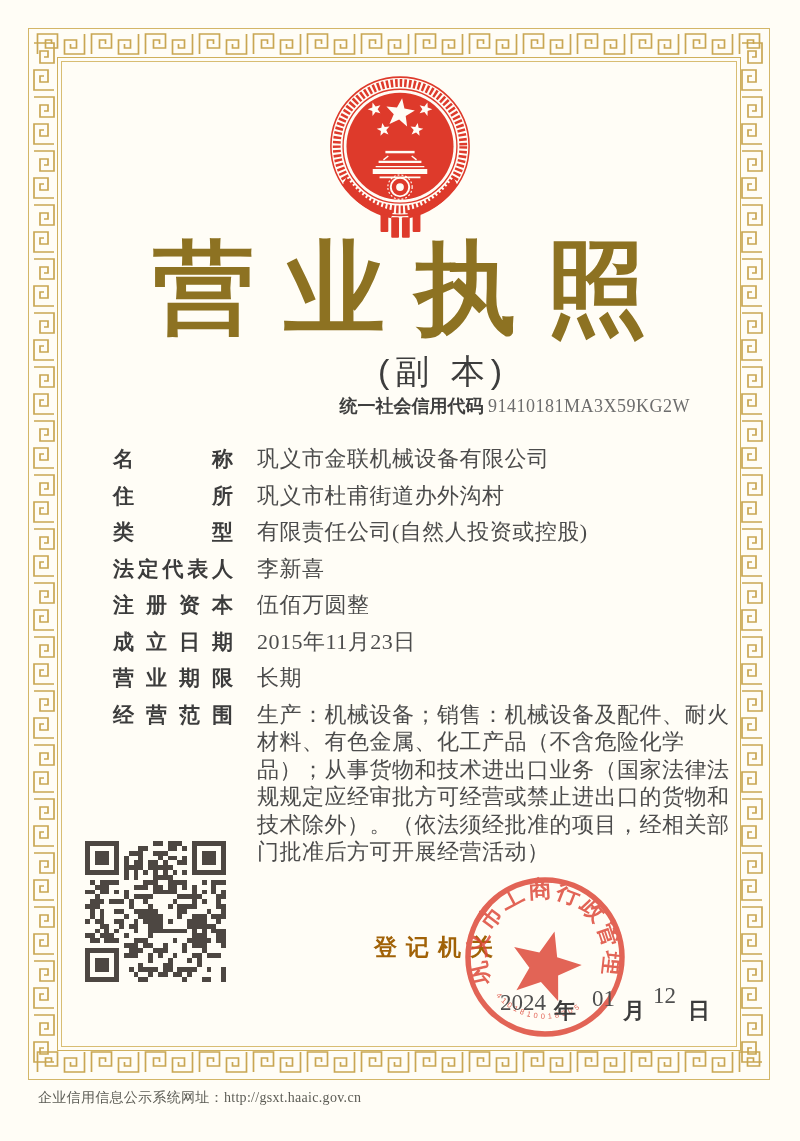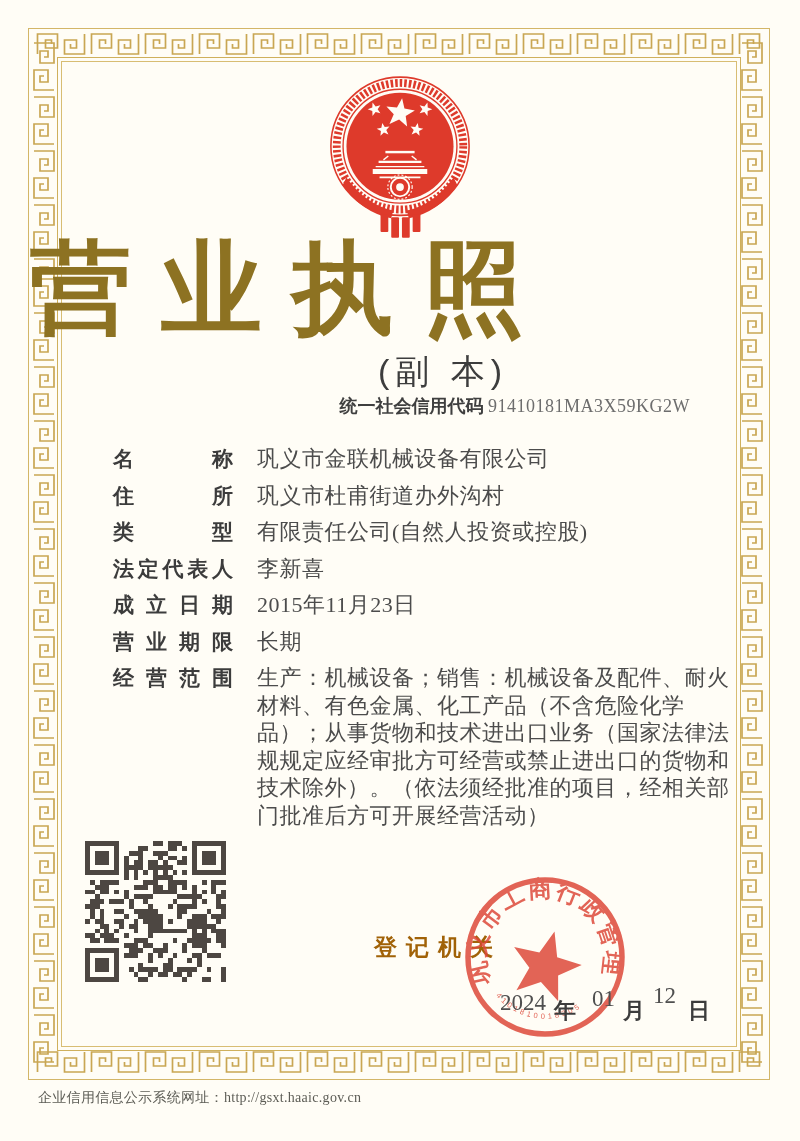--- a/index.html
+++ b/index.html
@@ -11,21 +11,21 @@
   
   .b-line{position:absolute;border:1px solid #d3b668;pointer-events:none;}
   .b-outer{left:28px;top:28px;width:740px;height:1050px;}
   .b-in1{left:57px;top:57px;width:682px;height:992px;border-color:#cfb05c;}
   .b-in2{left:61px;top:61px;width:674px;height:984px;border-color:#d8bd73;}
   .strip{position:absolute;pointer-events:none;}
   
   .emblem{position:absolute;left:327px;top:70px;width:146px;height:170px;}
   
   .title{
-    position:absolute;left:0;top:238px;width:100%;text-align:left;
+    position:absolute;left:0;top:238px;width:100%;text-align:center;
     font-size:101px;font-weight:bold;color:#8d7222;letter-spacing:30px;
     text-indent:30px;line-height:1;margin:0;
   }
   .subtitle{
     position:absolute;left:0;top:349px;width:100%;text-align:center;
     font-size:34px;color:#3d3d3d;letter-spacing:6px;font-weight:normal;margin-left:43px;
   }
   .code-block{position:absolute;right:110px;top:394px;text-align:left;line-height:24px;}
   .code-label{font-size:18px;font-weight:bold;color:#3f3f3f;}
   .code-value{font-size:18px;color:#6d6d6d;font-family:"Liberation Serif",serif;letter-spacing:.5px;}
@@ -271,20 +271,24 @@
       <div class="flabel">住所</div>
       <div class="fvalue">巩义市杜甫街道办外沟村</div>
     </div>
     <div class="frow">
       <div class="flabel">类型</div>
       <div class="fvalue">有限责任公司(自然人投资或控股)</div>
     </div>
     <div class="frow">
       <div class="flabel">法定代表人</div>
       <div class="fvalue">李新喜</div>
+    </div>
+    <div class="frow">
+      <div class="flabel">注册资本</div>
+      <div class="fvalue">伍佰万圆整</div>
     </div>
     <div class="frow">
       <div class="flabel">成立日期</div>
       <div class="fvalue">2015年11月23日</div>
     </div>
     <div class="frow">
       <div class="flabel">营业期限</div>
       <div class="fvalue">长期</div>
     </div>
     <div class="frow">

